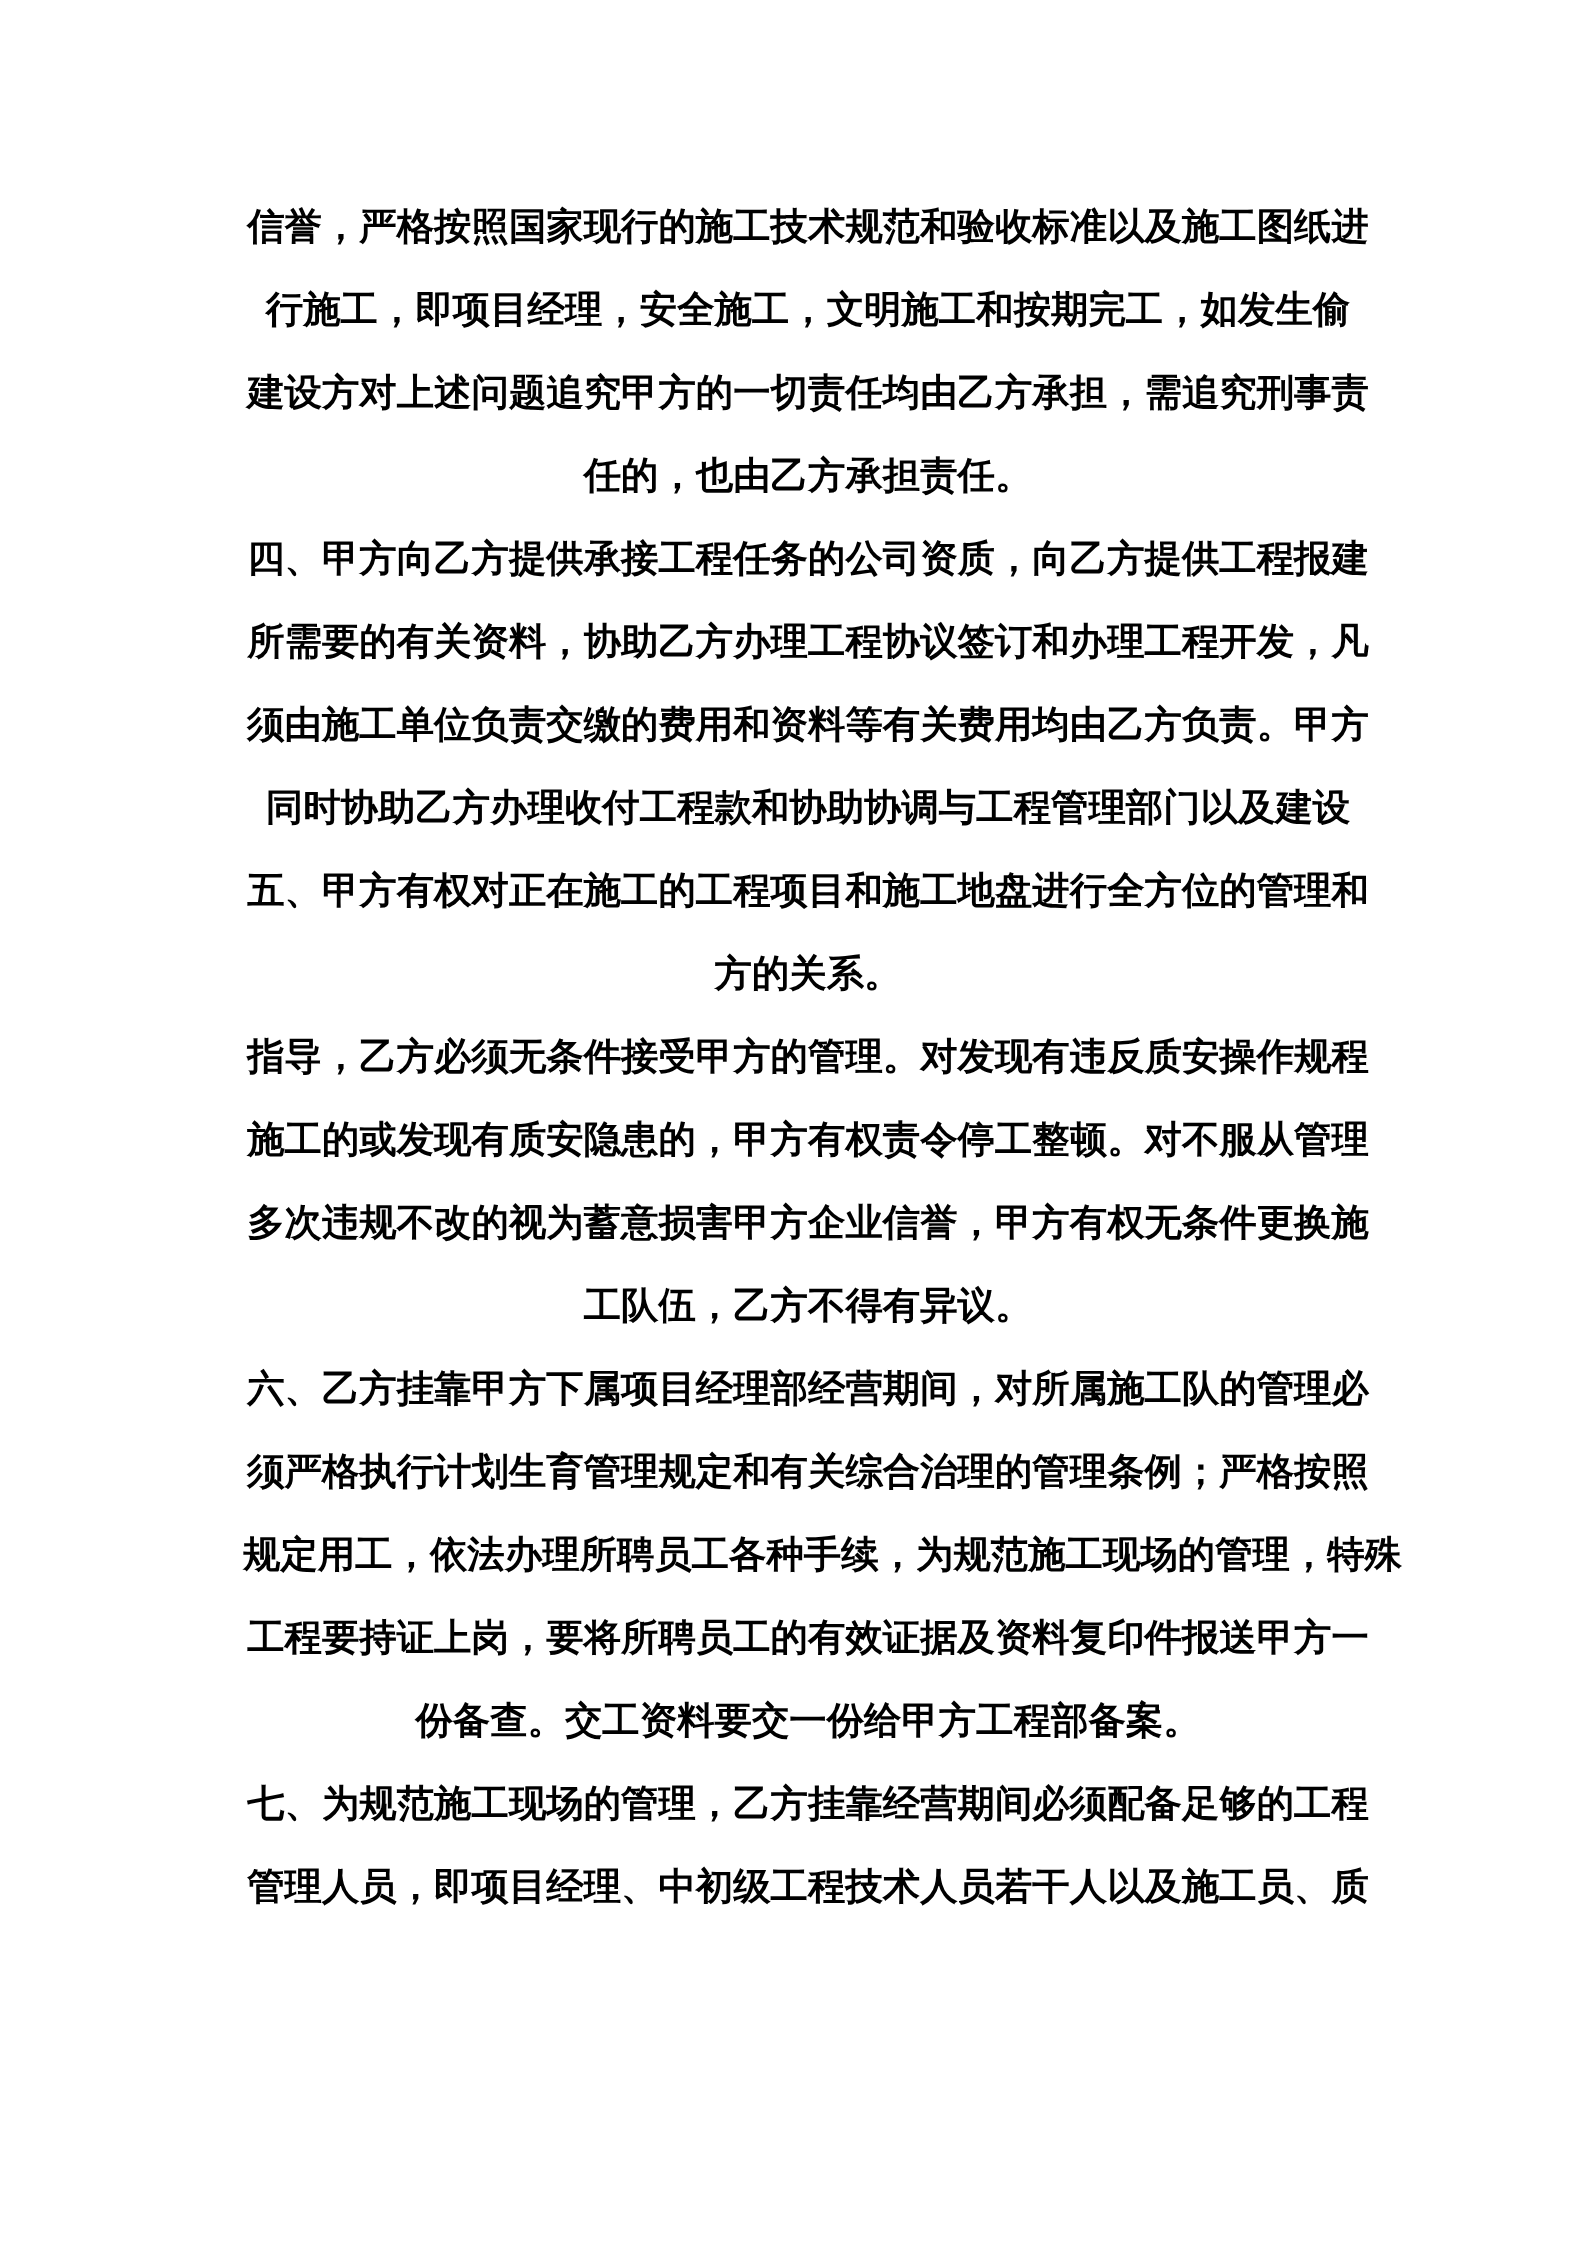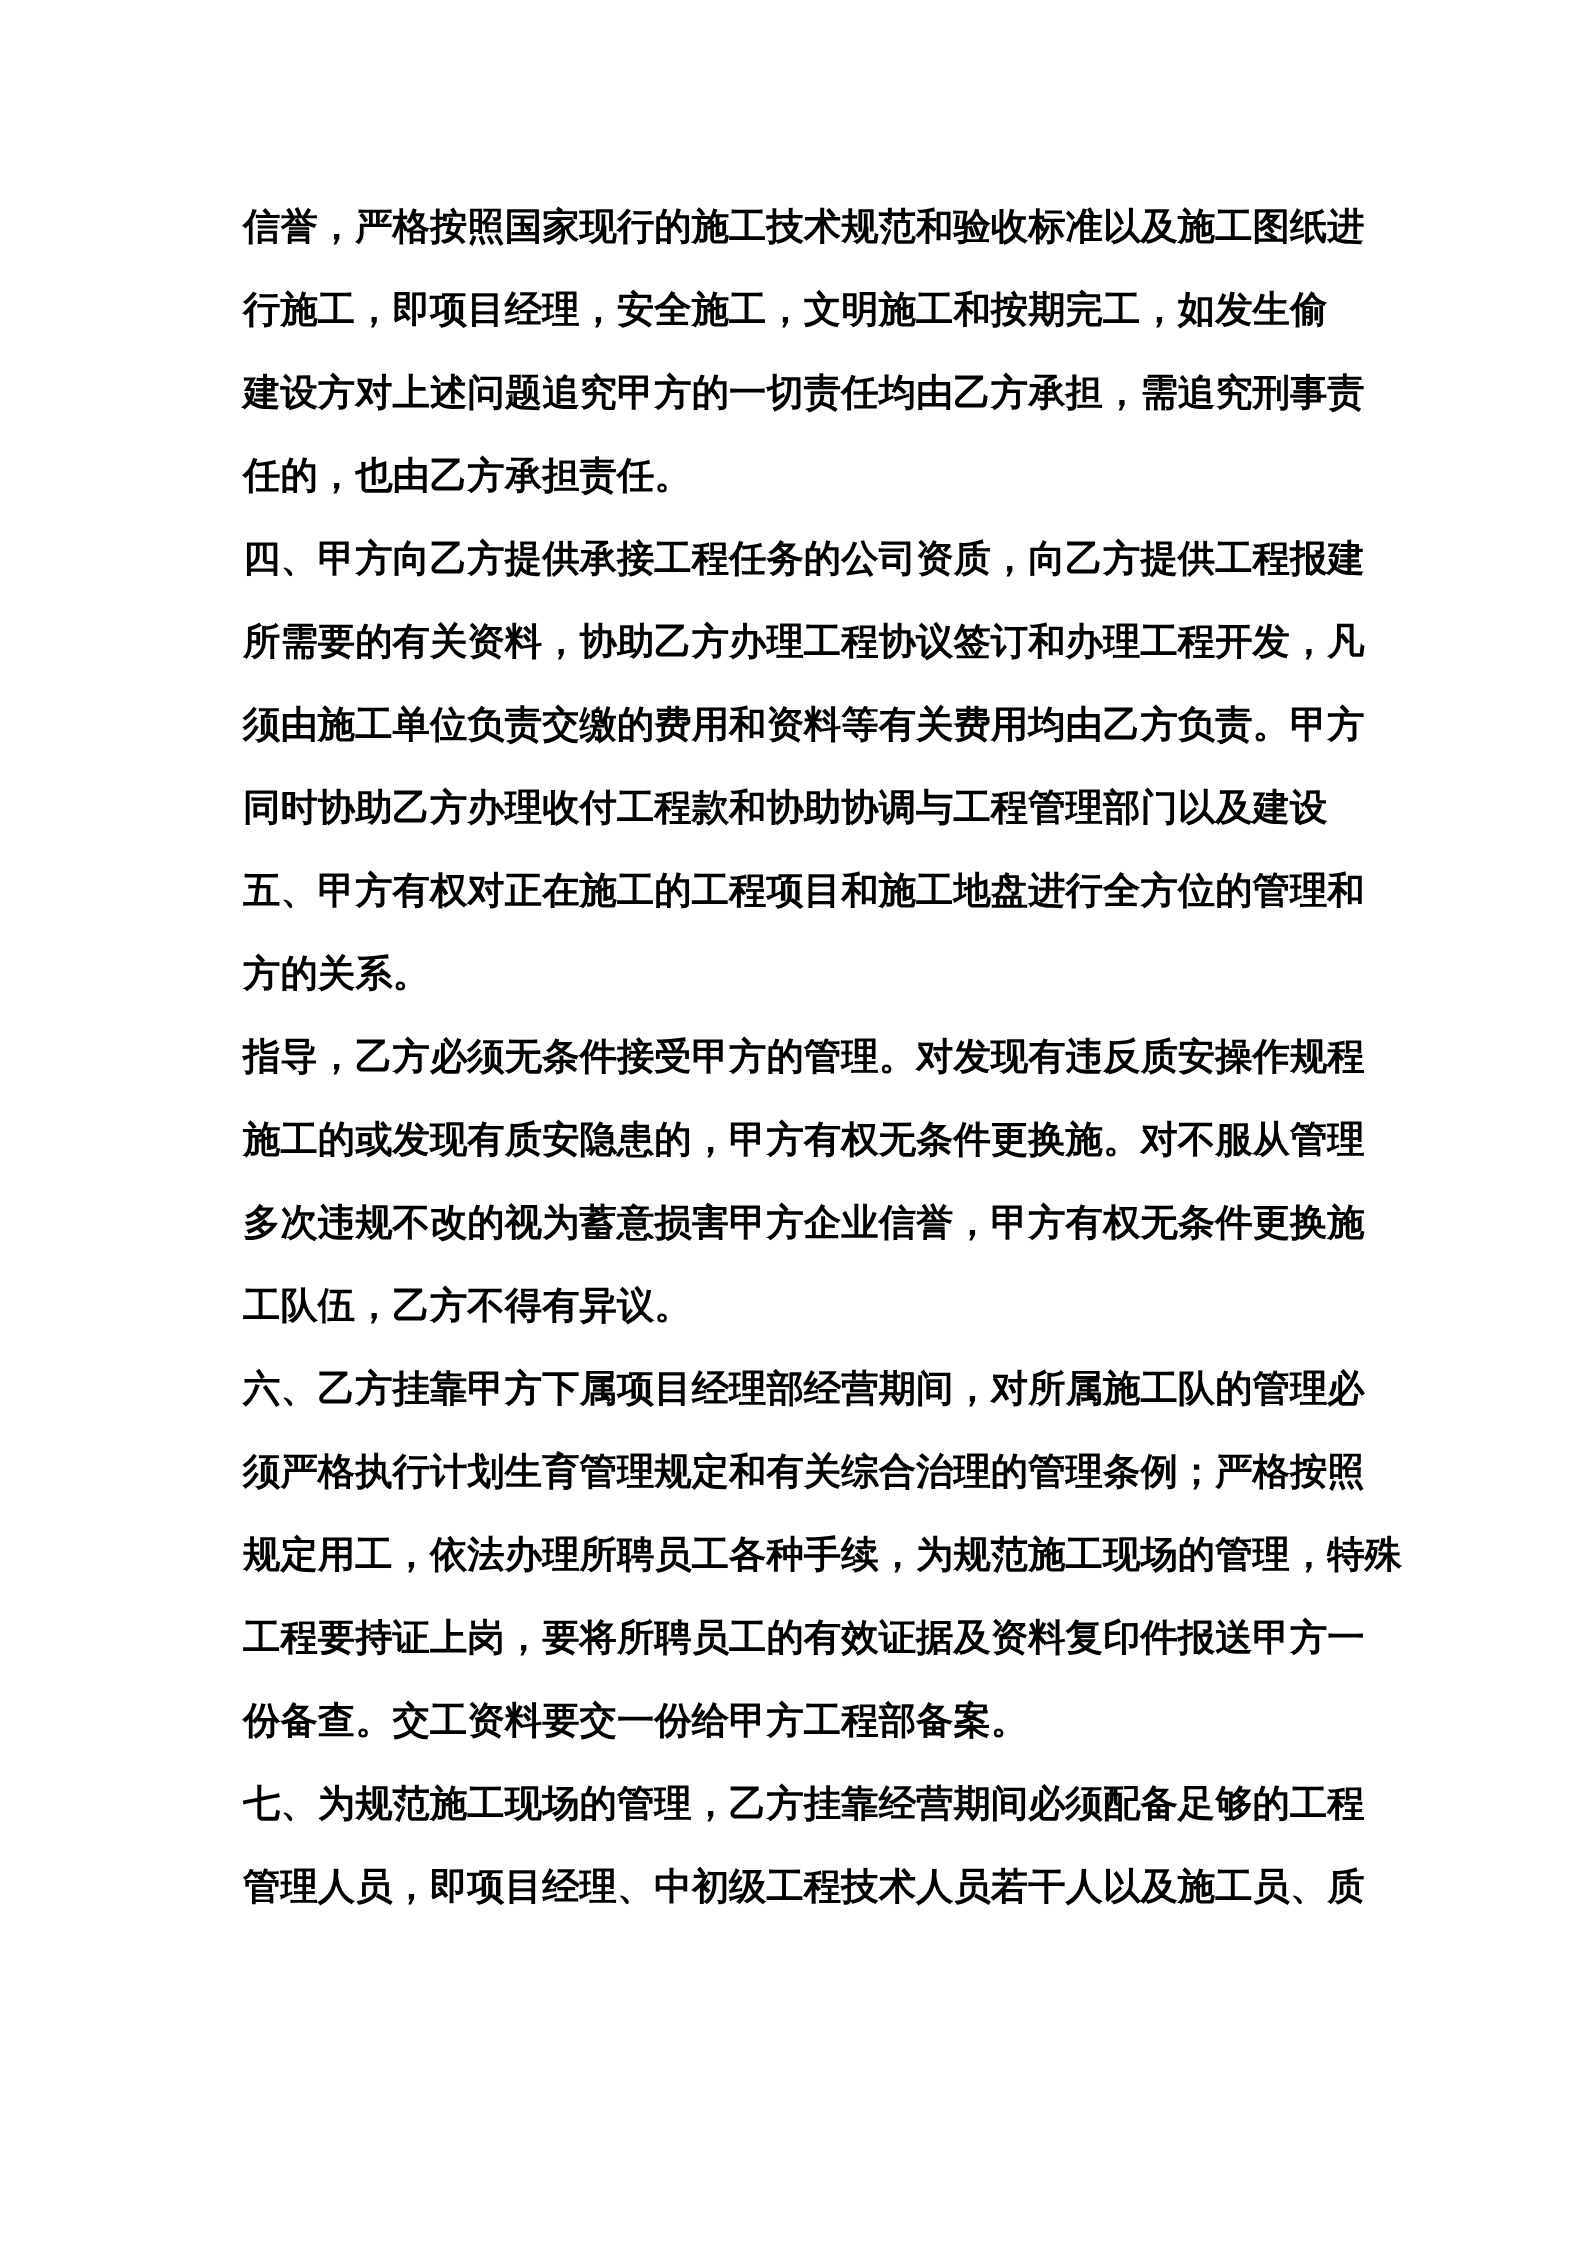--- a/index.html
+++ b/index.html
@@ -22,41 +22,41 @@
     width: 1130px;
   }
   .line {
     font-size: 37.4px;
     line-height: 83px;
     height: 83px;
     font-weight: 700;
     letter-spacing: 0;
     white-space: nowrap;
     color: #000000;
-    text-align: left;
+    text-align: center;
   }
 </style>
 </head>
 <body>
 
 <div class="page" style="background: rgb(255, 255, 255); color: rgb(0, 0, 0);">
   <div class="text-block">
 
   <div class="line">信誉，严格按照国家现行的施工技术规范和验收标准以及施工图纸进</div>
       <div class="line">行施工，即项目经理，安全施工，文明施工和按期完工，如发生偷</div>
       <div class="line">建设方对上述问题追究甲方的一切责任均由乙方承担，需追究刑事责</div>
       <div class="line">任的，也由乙方承担责任。</div>
       <div class="line">四、甲方向乙方提供承接工程任务的公司资质，向乙方提供工程报建</div>
       <div class="line">所需要的有关资料，协助乙方办理工程协议签订和办理工程开发，凡</div>
       <div class="line">须由施工单位负责交缴的费用和资料等有关费用均由乙方负责。甲方</div>
       <div class="line">同时协助乙方办理收付工程款和协助协调与工程管理部门以及建设</div>
       <div class="line">五、甲方有权对正在施工的工程项目和施工地盘进行全方位的管理和</div>
       <div class="line">方的关系。</div>
       <div class="line">指导，乙方必须无条件接受甲方的管理。对发现有违反质安操作规程</div>
-      <div class="line">施工的或发现有质安隐患的，甲方有权无条件更换施。对不服从管理</div>
+      <div class="line">施工的或发现有质安隐患的，甲方有权责令停工整顿。对不服从管理</div>
       <div class="line">多次违规不改的视为蓄意损害甲方企业信誉，甲方有权无条件更换施</div>
       <div class="line">工队伍，乙方不得有异议。</div>
       <div class="line">六、乙方挂靠甲方下属项目经理部经营期间，对所属施工队的管理必</div>
       <div class="line">须严格执行计划生育管理规定和有关综合治理的管理条例；严格按照</div>
       <div class="line">规定用工，依法办理所聘员工各种手续，为规范施工现场的管理，特殊</div>
       <div class="line">工程要持证上岗，要将所聘员工的有效证据及资料复印件报送甲方一</div>
       <div class="line">份备查。交工资料要交一份给甲方工程部备案。</div>
       <div class="line">七、为规范施工现场的管理，乙方挂靠经营期间必须配备足够的工程</div>
       <div class="line">管理人员，即项目经理、中初级工程技术人员若干人以及施工员、质</div>
     </div>

